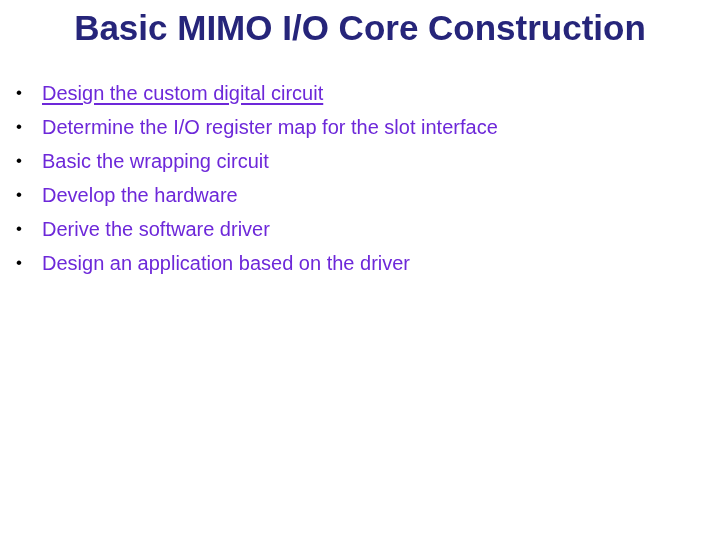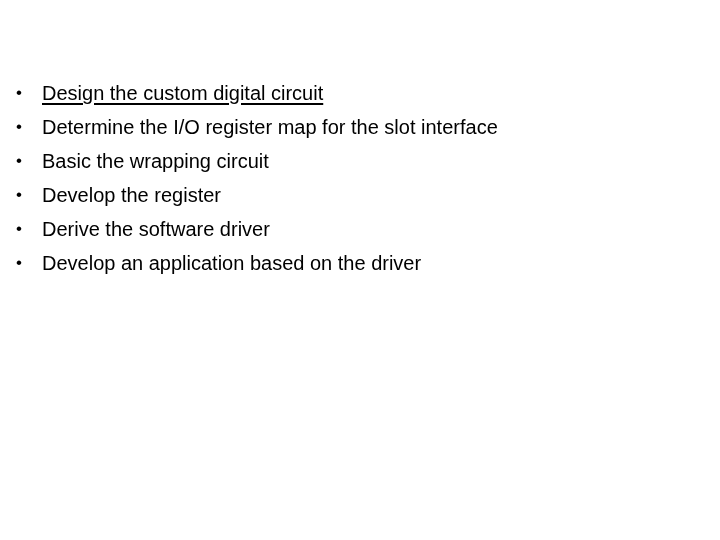--- a/index.html
+++ b/index.html
@@ -60,61 +60,62 @@
     padding-left: 16px;
     box-sizing: border-box;
     font-size: 17px;
     line-height: 34px;
     color: #000000;
   }
   .bullet-text {
     flex: 1 1 auto;
     font-size: 20px;
     line-height: 34px;
-    color: #000000;
+    color: #6d28d9;
     white-space: nowrap;
   }
   .bullet-text.underlined {
     text-decoration: underline;
     text-underline-offset: 3px;
   }
 </style>
 </head>
 <body>
 
 <div class="slide">
 
+  <div class="slide-title">Basic MIMO I/O Core Construction</div>
 
   <ul class="body-list">
 
     <li class="bullet-row">
       <span class="bullet-marker">•</span>
       <span class="bullet-text underlined">Design the custom digital circuit</span>
     </li>
 
     <li class="bullet-row">
       <span class="bullet-marker">•</span>
       <span class="bullet-text">Determine the I/O register map for the slot interface</span>
     </li>
 
     <li class="bullet-row">
       <span class="bullet-marker">•</span>
       <span class="bullet-text">Basic the wrapping circuit</span>
     </li>
 
     <li class="bullet-row">
       <span class="bullet-marker">•</span>
-      <span class="bullet-text">Develop the register</span>
+      <span class="bullet-text">Develop the hardware</span>
     </li>
 
     <li class="bullet-row">
       <span class="bullet-marker">•</span>
       <span class="bullet-text">Derive the software driver</span>
     </li>
 
     <li class="bullet-row">
       <span class="bullet-marker">•</span>
-      <span class="bullet-text">Develop an application based on the driver</span>
+      <span class="bullet-text">Design an application based on the driver</span>
     </li>
 
   </ul>
 
 </div>
 
 </body></html>

